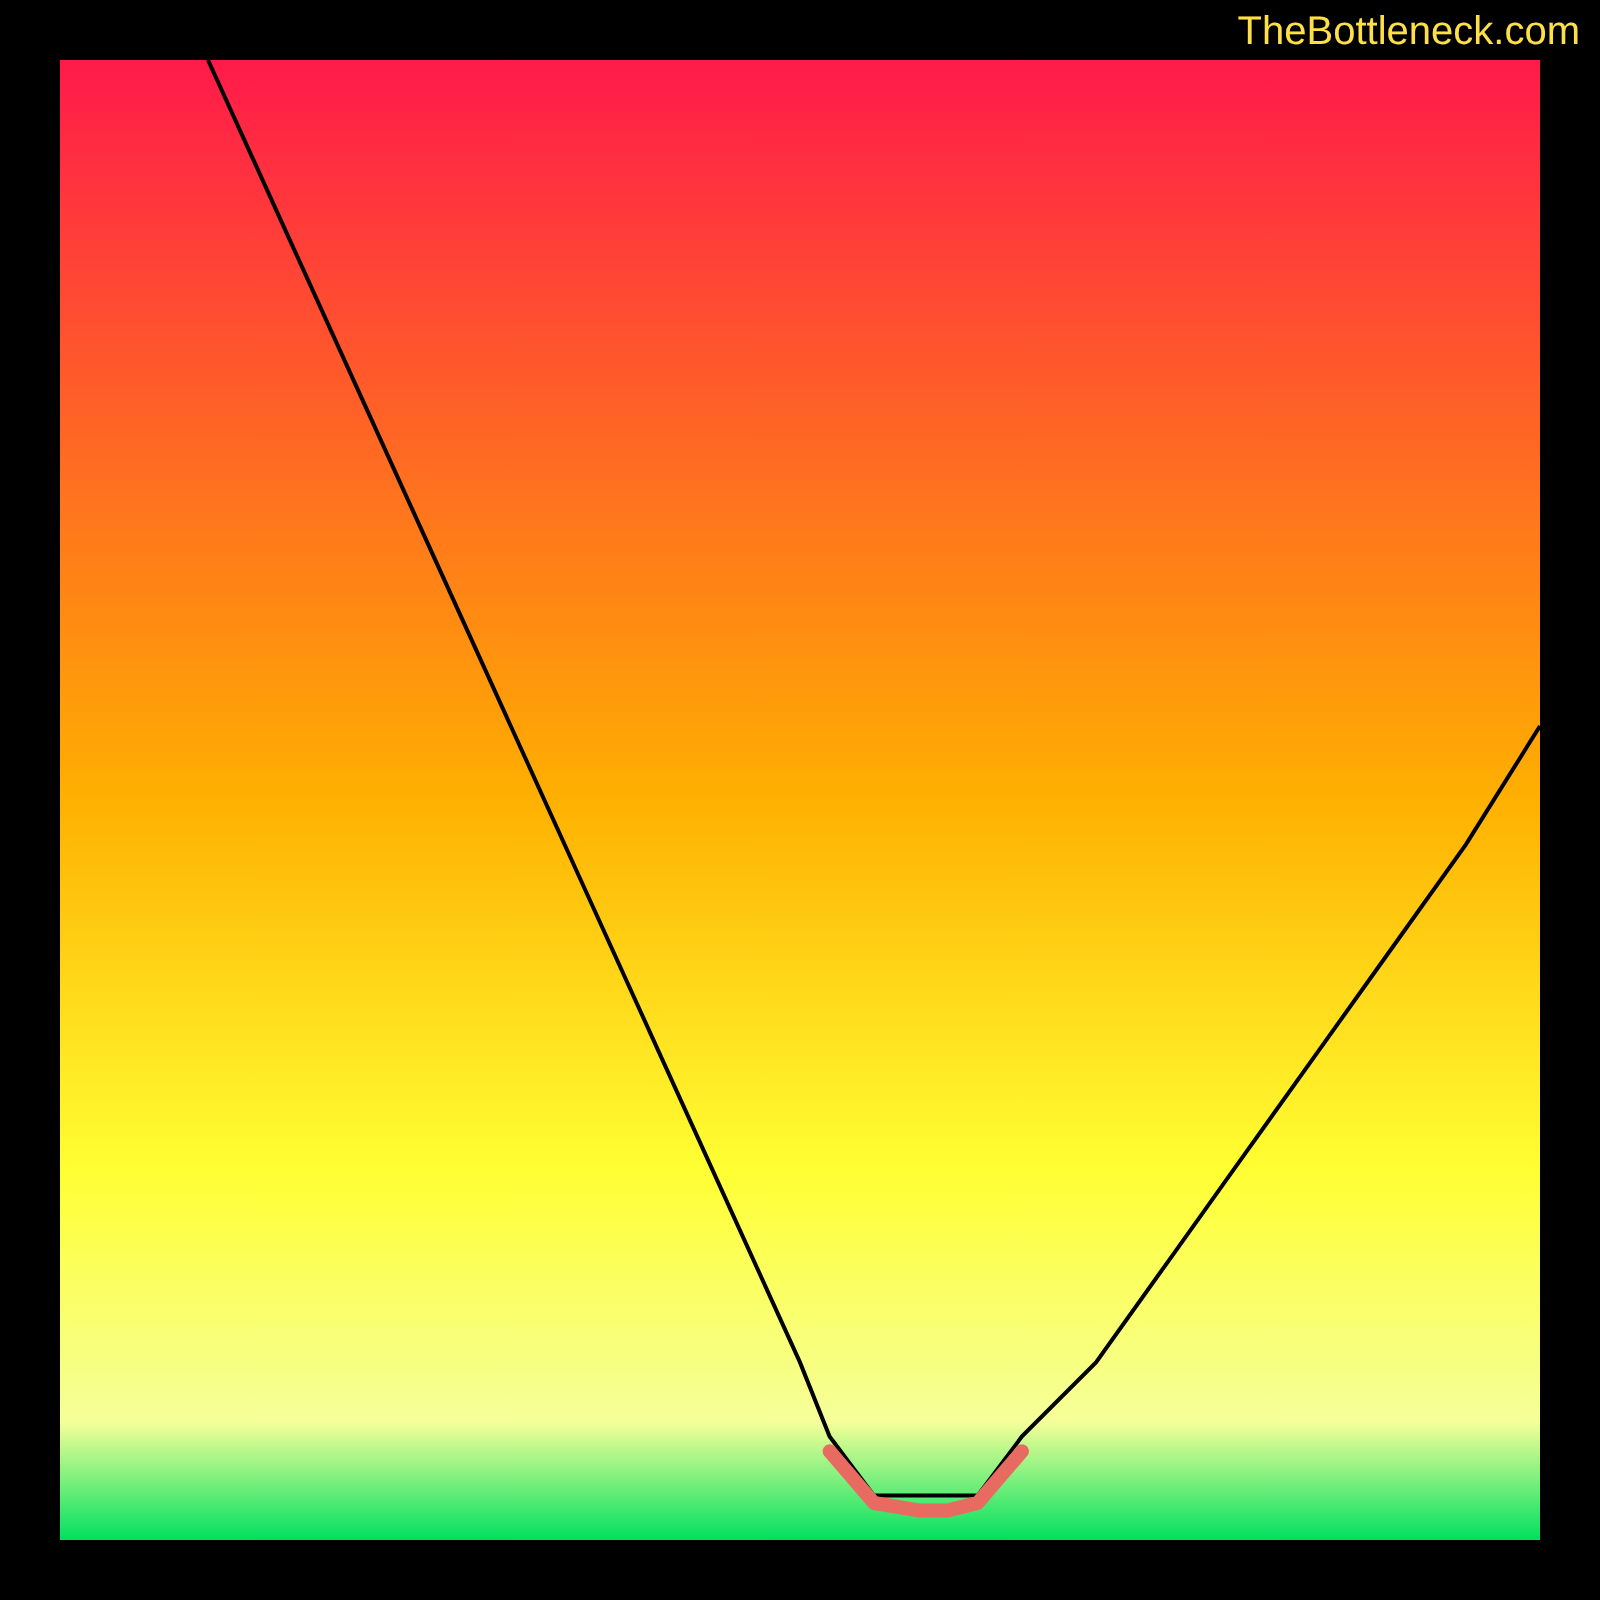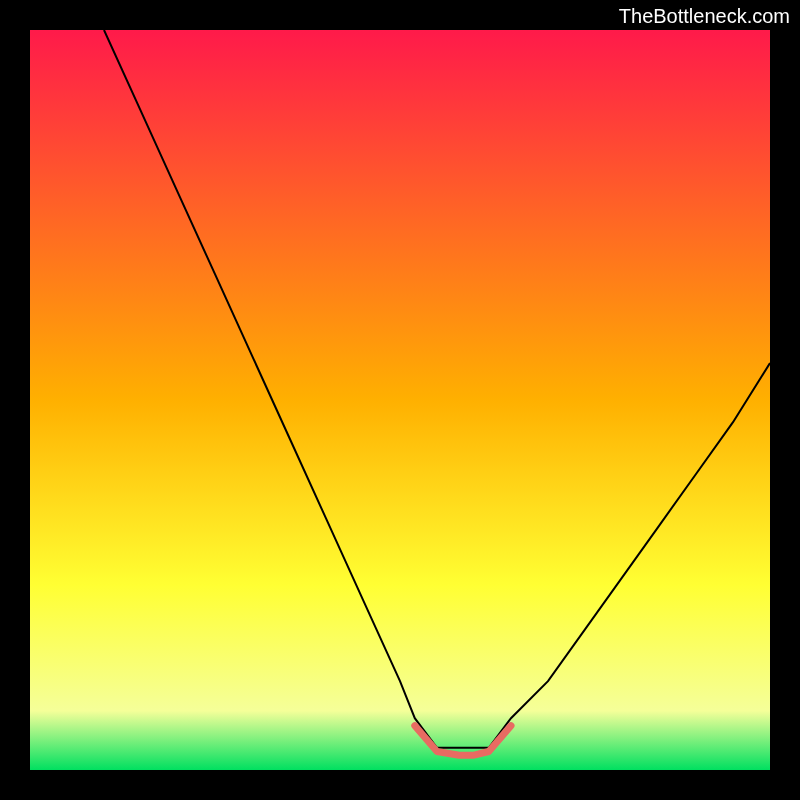--- a/index.html
+++ b/index.html
@@ -8,21 +8,21 @@
     width: 800px;
     height: 800px;
     background: #000;
     position: relative;
     font-family: Arial, sans-serif;
   }
   .watermark {
     position: absolute;
     top: 5px;
     right: 10px;
-    color: #ffffff;
+    color: #fde047;
     font-size: 20px;
     font-weight: normal;
     z-index: 10;
   }
   .frame {
     position: absolute;
     top: 30px;
     left: 30px;
     width: 740px;
     height: 740px;

